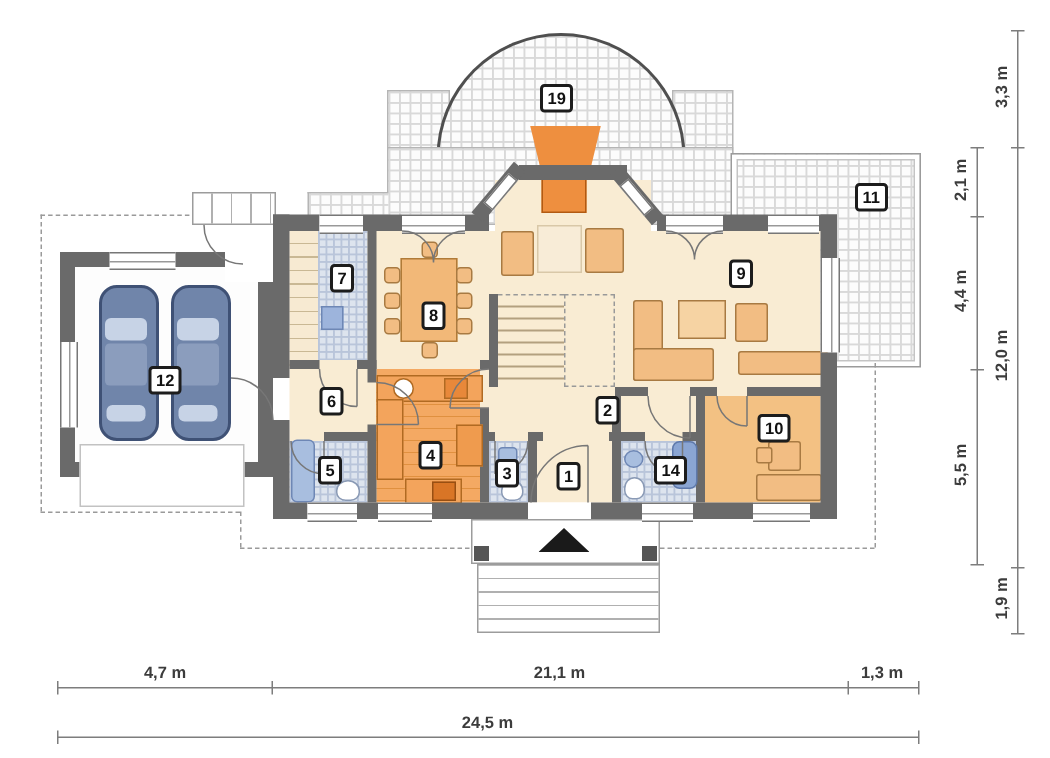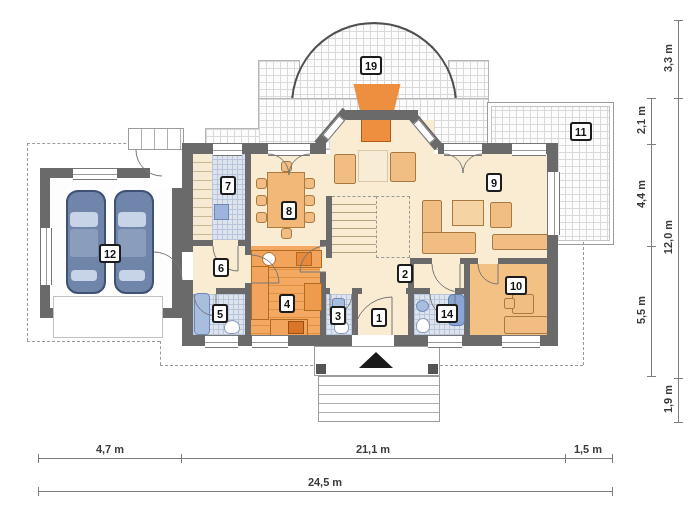--- a/index.html
+++ b/index.html
@@ -232,21 +232,21 @@
   <div class="lbl" style="left:360px;top:56px;">19</div>
   <div class="lbl" style="left:570px;top:122px;">11</div>
 
   <div class="dimline" style="left:38px;top:458px;width:574px;height:1px;"></div>
   <div class="dimline" style="left:38px;top:454px;width:1px;height:9px;"></div>
   <div class="dimline" style="left:181px;top:454px;width:1px;height:9px;"></div>
   <div class="dimline" style="left:565px;top:454px;width:1px;height:9px;"></div>
   <div class="dimline" style="left:612px;top:454px;width:1px;height:9px;"></div>
   <div class="dimtxt" style="left:80px;top:443px;">4,7 m</div>
   <div class="dimtxt" style="left:343px;top:443px;">21,1 m</div>
-  <div class="dimtxt" style="left:558px;top:443px;">1,5 m</div>
+  <div class="dimtxt" style="left:558px;top:443px;">1,3 m</div>
   <div class="dimline" style="left:38px;top:491px;width:574px;height:1px;"></div>
   <div class="dimline" style="left:38px;top:487px;width:1px;height:9px;"></div>
   <div class="dimline" style="left:612px;top:487px;width:1px;height:9px;"></div>
   <div class="dimtxt" style="left:295px;top:476px;">24,5 m</div>
 
   <div class="dimline" style="left:651px;top:98px;width:1px;height:278px;"></div>
   <div class="dimline" style="left:647px;top:98px;width:9px;height:1px;"></div>
   <div class="dimline" style="left:647px;top:144px;width:9px;height:1px;"></div>
   <div class="dimline" style="left:647px;top:246px;width:9px;height:1px;"></div>
   <div class="dimline" style="left:647px;top:376px;width:9px;height:1px;"></div>

